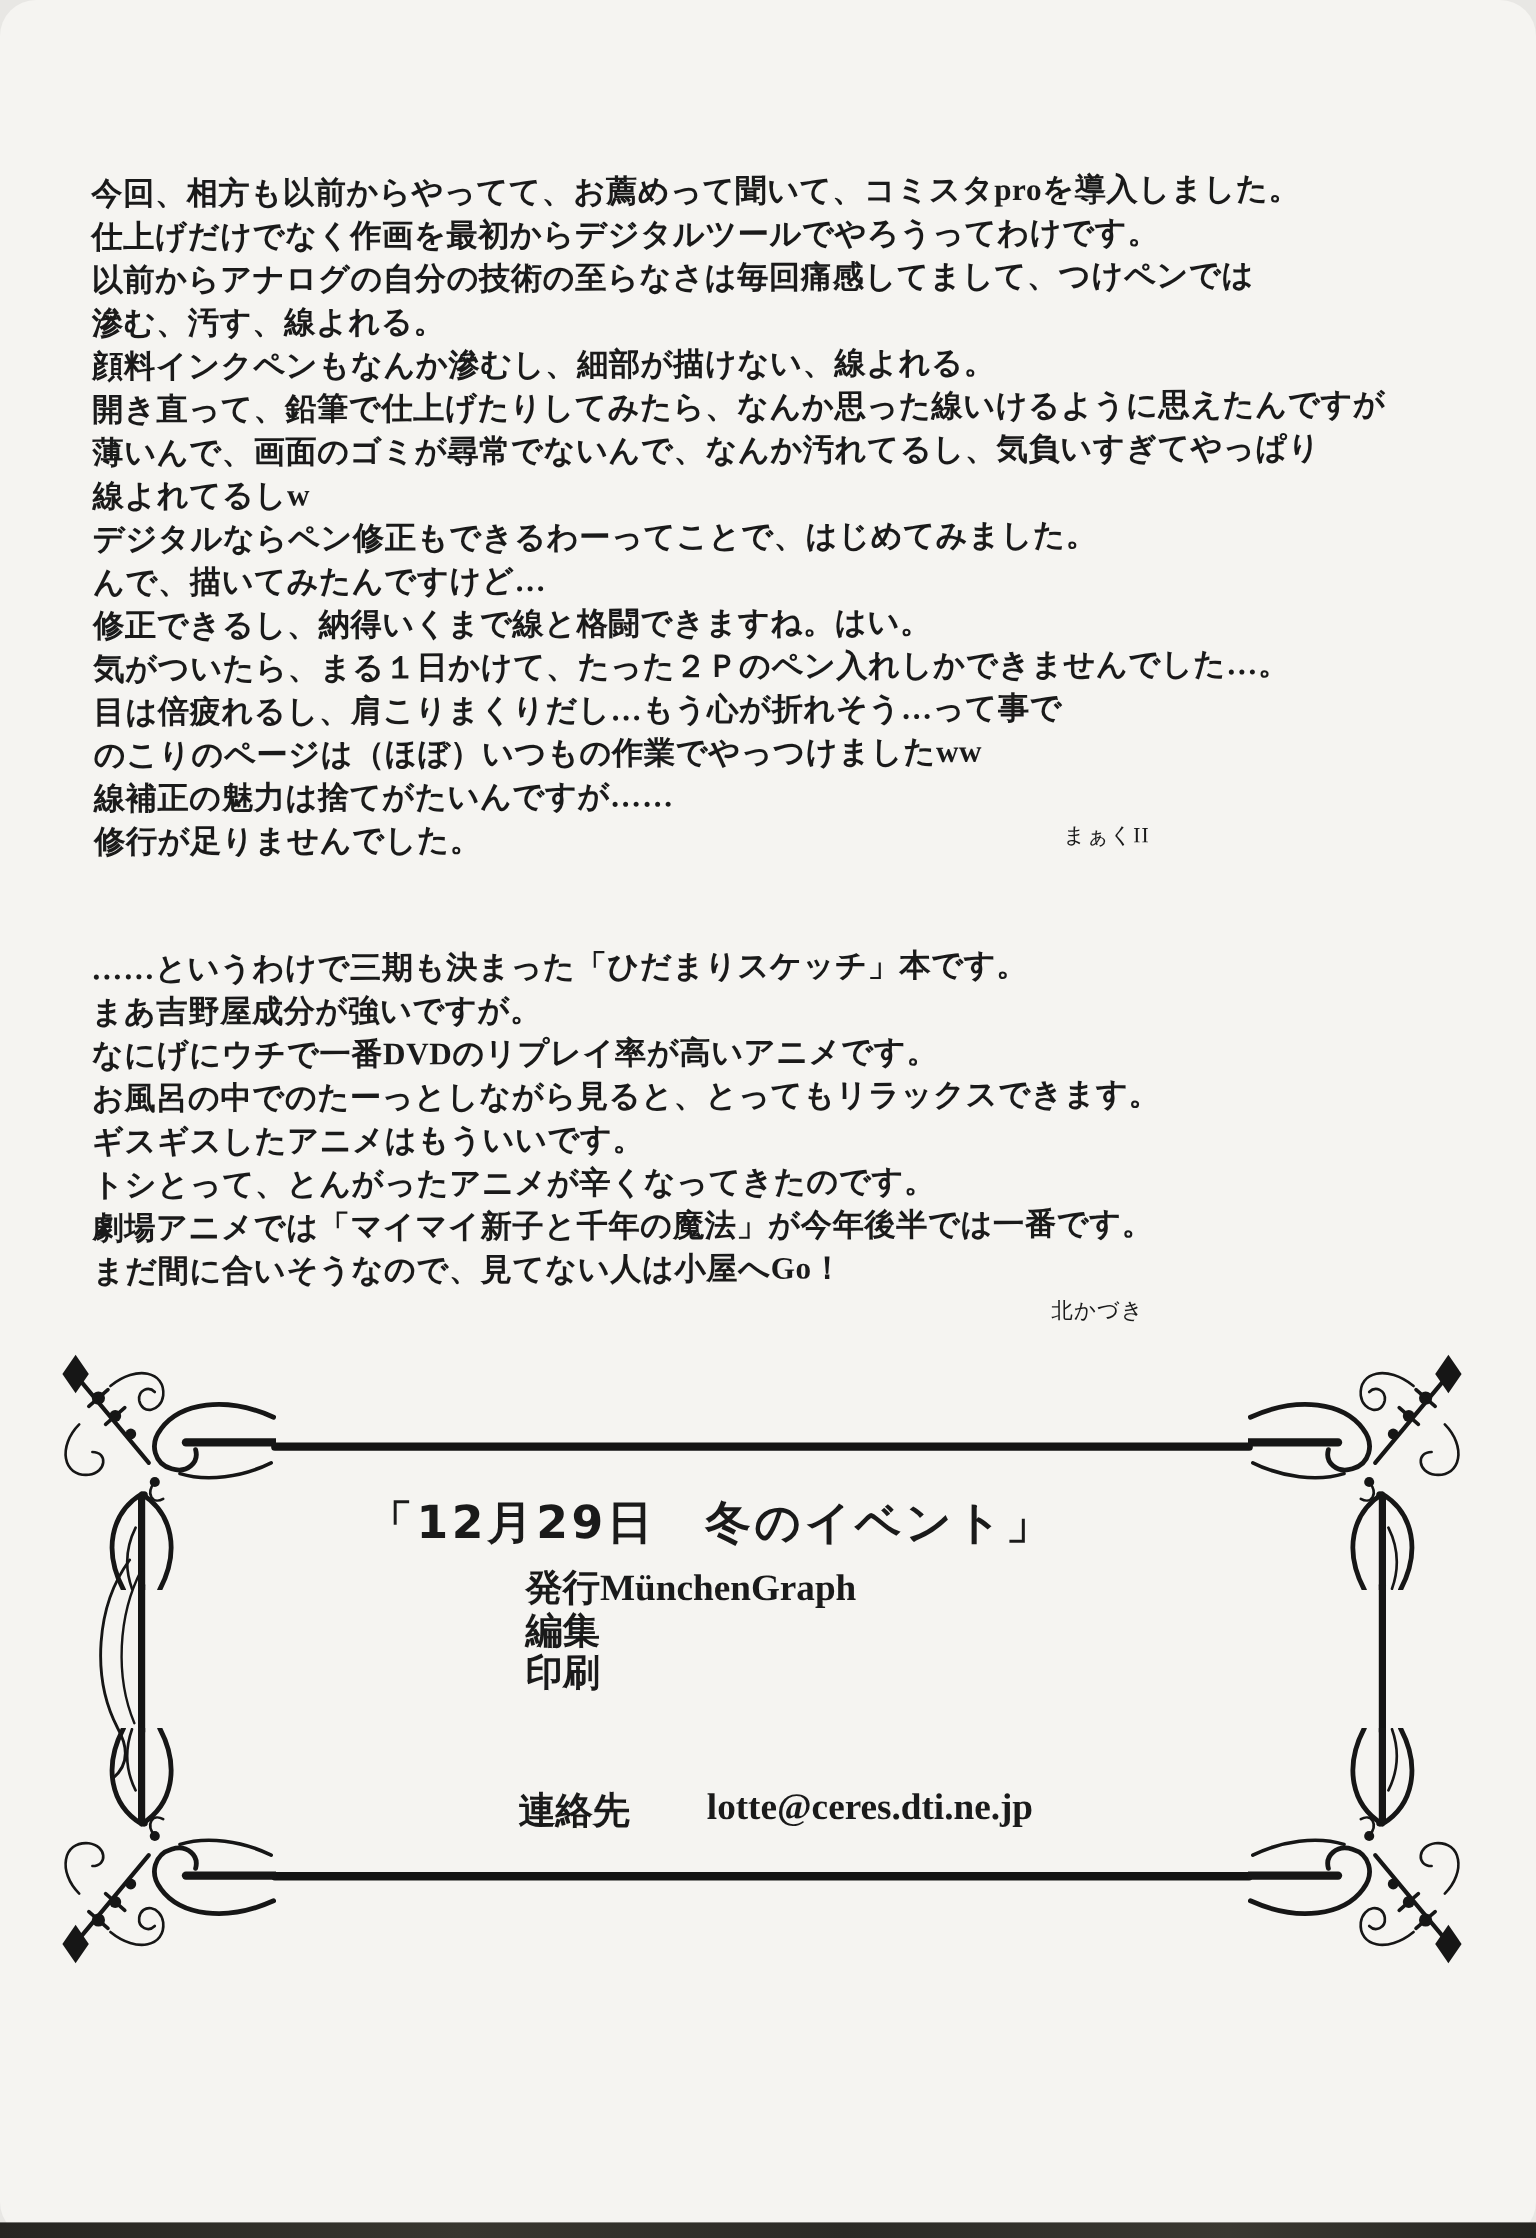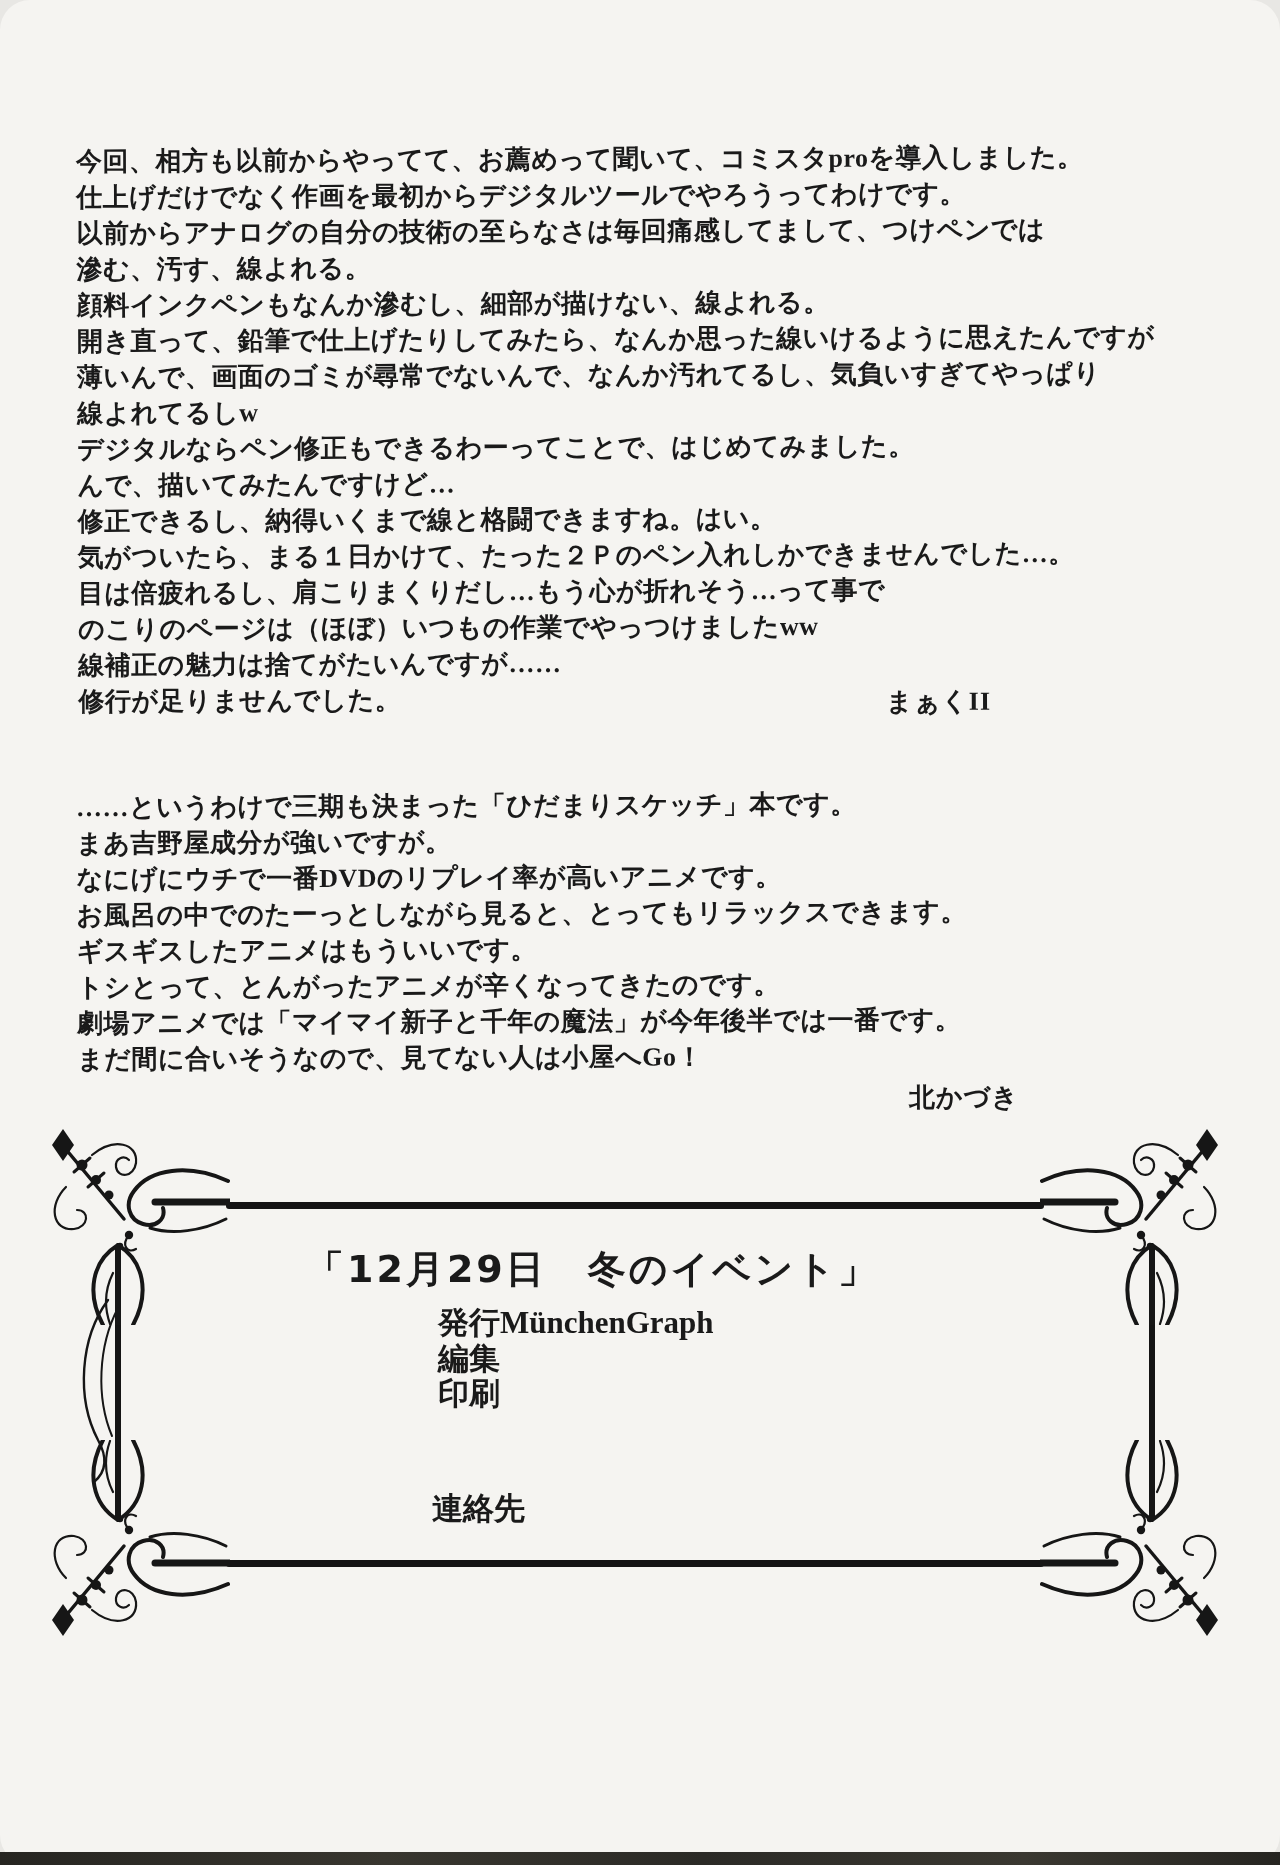--- a/index.html
+++ b/index.html
@@ -15,25 +15,25 @@
   .afterword{
     position:absolute;left:76px;
     font-size:26px;font-weight:600;line-height:36px;letter-spacing:0.5px;
     transform:rotate(-0.25deg);transform-origin:left top;
     white-space:nowrap;
   }
   .block1{top:144px;}
   .block2{top:790px;}
   .signature{
     position:absolute;
-    font-size:26px;font-weight:700;letter-spacing:1px;
+    font-size:18px;font-weight:400;letter-spacing:1px;
     transform:rotate(-0.25deg);
   }
   .sig1{left:886px;top:684px;}
-  .sig2{left:876px;top:1080px;margin-left:33px;}
+  .sig2{left:876px;top:1080px;}
 
   
   .colophon{position:absolute;left:0;top:0;width:1280px;height:1489px;pointer-events:none;}
   .h-line,.v-line{position:absolute;background:#141414;border-radius:3px;}
   .h-top{left:226px;top:1202px;width:818px;height:7px;}
   .h-bottom{left:226px;top:1560px;width:818px;height:7px;}
   .v-left{left:115px;top:1318px;width:6px;height:128px;}
   .v-right{left:1149px;top:1318px;width:6px;height:128px;}
   .corner{position:absolute;width:200px;height:200px;}
   .corner-tl{left:30px;top:1125px;}
@@ -168,17 +168,18 @@
       <div class="info-row">
         <span class="info-label">編集</span>
       </div>
       <div class="info-row">
         <span class="info-label">印刷</span>
       </div>
     </div>
 
     <div class="contact-row">
       <span>連絡先</span>
+      <span>lotte@ceres.dti.ne.jp</span>
     </div>
   </div>
 
   <div class="bottom-edge"></div>
 </div>
 
 </body></html>

